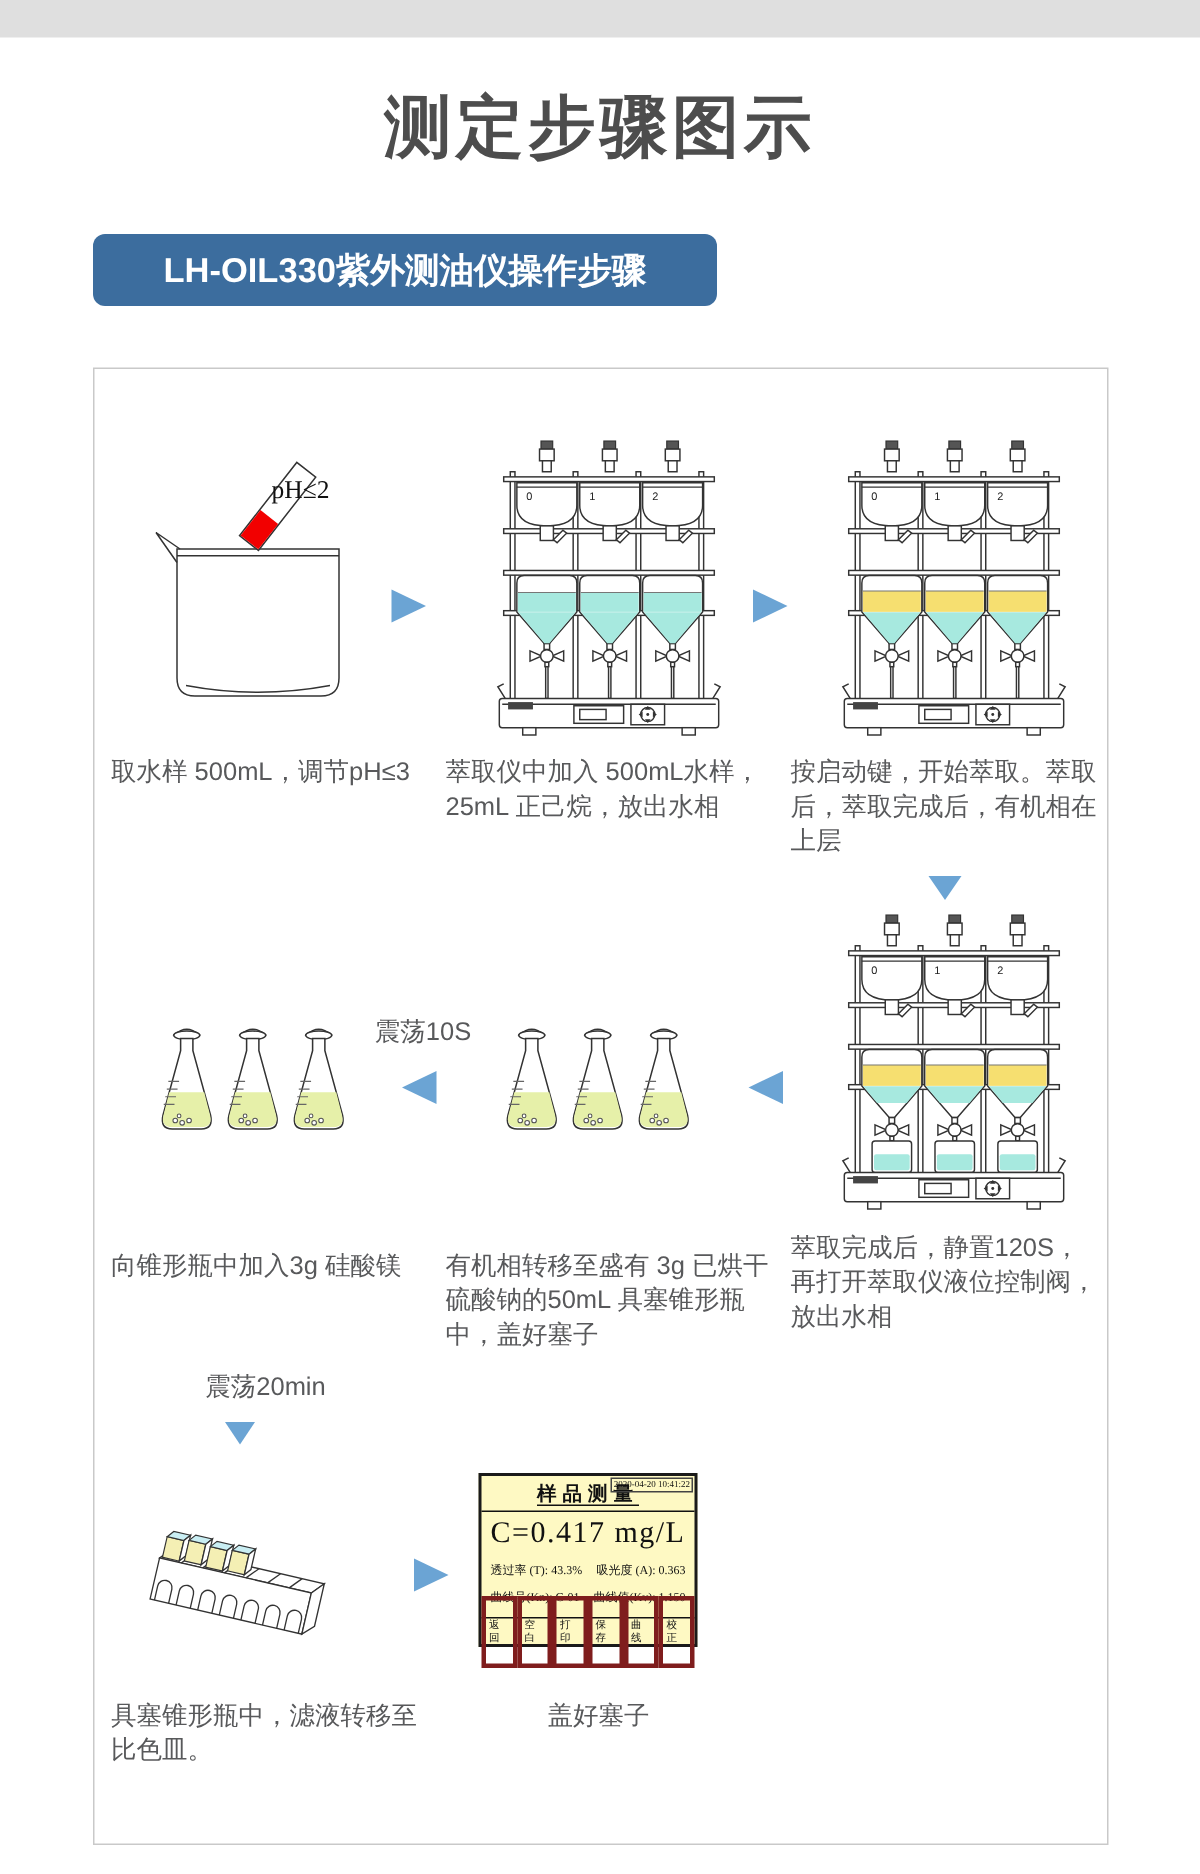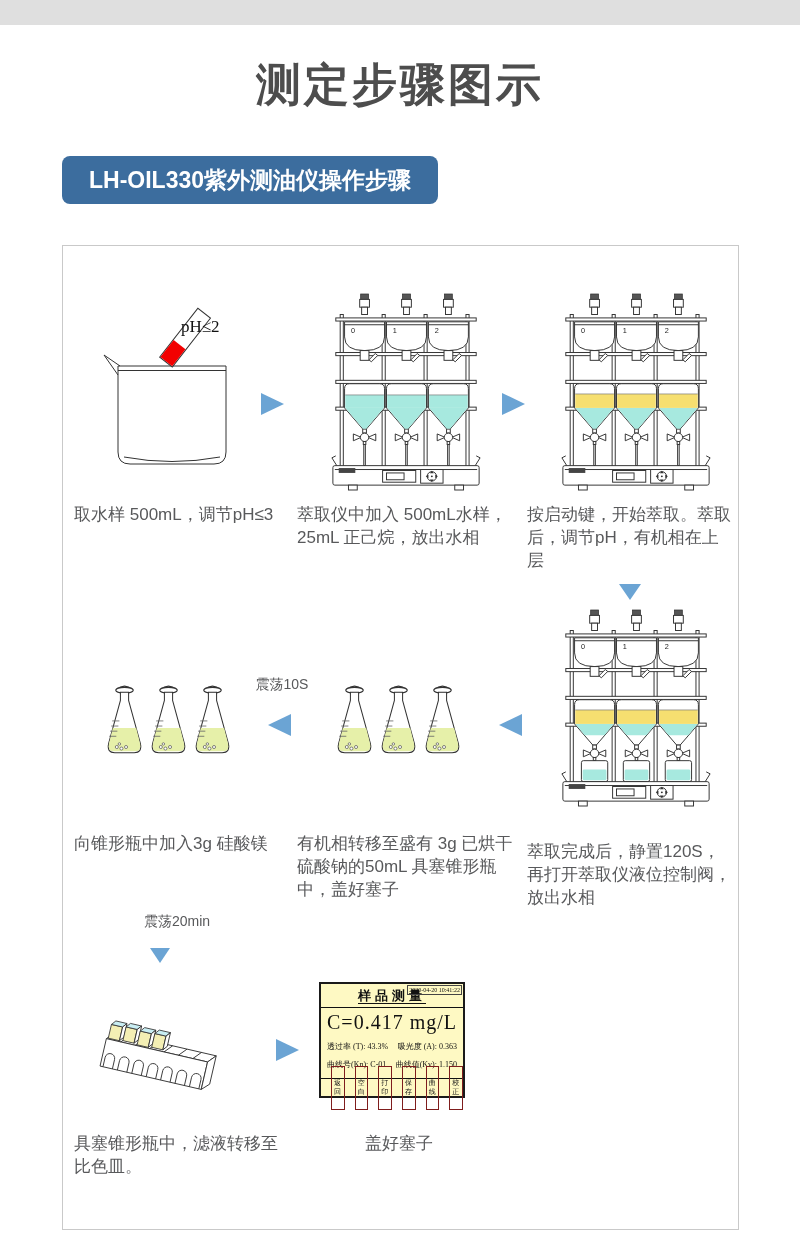--- a/index.html
+++ b/index.html
@@ -7,25 +7,25 @@
     --cyan:#a7e9df; --yellow:#f6df70; --flaskliq:#e6f0a9;
     --cuvtop:#c9eef3; --cuvface:#f4efb4; --topband:#dfdfdf; --cardborder:#c9c9c9;
   }
   html,body{margin:0;padding:0;}
   body{width:800px;height:1249px;position:relative;background:#fff;
        font-family:"Liberation Sans","DejaVu Sans",sans-serif;overflow:hidden;}
   .abs{position:absolute;}
   .top-band{left:0;top:0;width:800px;height:25px;background:var(--topband);}
   .page-title{left:0;top:55px;width:800px;text-align:center;font-size:45px;font-weight:bold;
               color:var(--titlec);letter-spacing:3px;}
-  .banner{left:62px;top:156px;width:376px;height:48px;background:var(--banner);border-radius:8px;
+  .banner{left:62px;top:156px;width:416px;height:48px;background:var(--banner);border-radius:8px;
           color:#fff;font-size:23px;font-weight:bold;line-height:48px;text-align:center;}
   .card{left:62px;top:245px;width:675px;height:983px;background:#fff;border:1px solid var(--cardborder);}
   .cap{font-size:17px;line-height:23px;color:var(--textc);}
-  .lbl{font-size:14px;color:var(--textc);text-align:center;}
+  .lbl{font-size:17px;color:var(--textc);text-align:center;}
   .arr-r{width:0;height:0;border-top:11px solid transparent;border-bottom:11px solid transparent;
          border-left:23px solid var(--accent);}
   .arr-l{width:0;height:0;border-top:11px solid transparent;border-bottom:11px solid transparent;
          border-right:23px solid var(--accent);}
   .arr-d{width:0;height:0;border-left:11px solid transparent;border-right:11px solid transparent;
          border-top:16px solid var(--accent);}
   svg .ln{fill:#fff;stroke:#333;stroke-width:1;}
   svg .lnn{fill:none;stroke:#333;stroke-width:1;}
   svg .dk{fill:#555;stroke:#333;stroke-width:0.8;}
   svg .cyan{fill:var(--cyan);}
@@ -40,21 +40,21 @@
           font-family:"Liberation Serif","DejaVu Serif",serif;color:#111;box-sizing:border-box;}
   .scr-head{position:relative;height:23px;border-bottom:1px solid #111;text-align:center;}
   .scr-title{display:inline-block;margin-top:4px;font-size:13px;font-weight:bold;letter-spacing:4px;
              border-bottom:1px solid #111;line-height:15px;}
   .scr-time{position:absolute;right:1px;top:1px;font-size:6px;border:1px solid #444;padding:0 1px;line-height:8px;}
   .scr-result{text-align:center;margin-top:3px;font-size:20px;letter-spacing:1px;}
   .scr-row{display:flex;justify-content:space-between;padding:0 6px;font-size:8px;margin-top:7px;}
   .scr-row:last-of-type{margin-top:4px;}
   .scr-btns{position:absolute;left:0;right:0;bottom:0;height:17px;border-top:1px solid #111;
             display:flex;align-items:center;justify-content:space-evenly;}
-  .scr-btn{font-size:7px;border:1px solid #7f1d1d;padding:12px 2px;line-height:9px;margin-left:10px;}
+  .scr-btn{font-size:7px;border:3px solid #7f1d1d;padding:12px 2px;line-height:9px;}
 </style>
 </head>
 <body>
 
 <svg width="0" height="0" style="position:absolute" aria-hidden="true">
   <defs>
 
     <g id="ext-col">
       <rect class="dk" x="33.5" y="2" width="8" height="5.5"></rect>
       <rect class="ln" x="32.5" y="7.5" width="10" height="8"></rect>
@@ -196,21 +196,21 @@
     <use href="#s-yellow-band" x="43"></use>
     <use href="#s-yellow-band" x="86"></use>
   <use href="#s-cone-cyan"></use>
     <use href="#s-cone-cyan" x="43"></use>
     <use href="#s-cone-cyan" x="86"></use>
   <use href="#ext-base"></use>
 </svg>
 
 <div class="abs cap" style="left:74px;top:503px;width:215px">取水样 500mL，调节pH≤3</div>
 <div class="abs cap" style="left:297px;top:503px;width:213px">萃取仪中加入 500mL水样，25mL 正己烷，放出水相</div>
-<div class="abs cap" style="left:527px;top:503px;width:206px">按启动键，开始萃取。萃取后，调节pH，有机相在上层</div>
+<div class="abs cap" style="left:527px;top:503px;width:206px">按启动键，开始萃取。萃取后，萃取完成后，有机相在上层</div>
 
 <div class="abs arr-d" style="left:619px;top:584px"></div>
 
 <svg class="abs" style="left:558px;top:608px" width="156" height="201" viewBox="0 0 160 206">
   <use href="#ext-rails"></use>
     <use href="#ext-cols"></use>
   <use href="#s-yellow-band"></use>
     <use href="#s-yellow-band" x="43"></use>
     <use href="#s-yellow-band" x="86"></use>
   <use href="#s-cone-cyan-half"></use>
@@ -230,21 +230,21 @@
 
 <div class="abs lbl" style="left:240px;top:676px;width:84px">震荡10S</div>
 <div class="abs arr-l" style="left:268px;top:714px"></div>
 
 <svg class="abs" style="left:102px;top:681px" width="133" height="86" viewBox="0 0 130 84">
   <use href="#flask-group"></use>
 </svg>
 
 <div class="abs cap" style="left:74px;top:832px;width:240px">向锥形瓶中加入3g 硅酸镁</div>
 <div class="abs cap" style="left:297px;top:832px;width:216px">有机相转移至盛有 3g 已烘干硫酸钠的50mL 具塞锥形瓶中，盖好塞子</div>
-<div class="abs cap" style="left:527px;top:840px;width:207px">萃取完成后，静置120S，再打开萃取仪液位控制阀，放出水相</div>
+<div class="abs cap" style="left:527px;top:820px;width:207px">萃取完成后，静置120S，再打开萃取仪液位控制阀，放出水相</div>
 
 <div class="abs lbl" style="left:122px;top:913px;width:110px">震荡20min</div>
 <div class="abs arr-d" style="left:150px;top:948px;border-left-width:10px;border-right-width:10px;border-top-width:15px"></div>
 
 <svg class="abs" style="left:96px;top:1000px" width="132" height="98" viewBox="0 0 150 100">
   <g transform="translate(10,26) rotate(13 0 20)">
     <polygon class="ln" points="0,12 118,12 126,3 8,3"></polygon>
     <rect class="ln" x="0" y="12" width="118" height="32"></rect>
     <polygon class="ln" points="118,12 126,3 126,36 118,44"></polygon>
     <g class="lnn" stroke-width="0.8">

